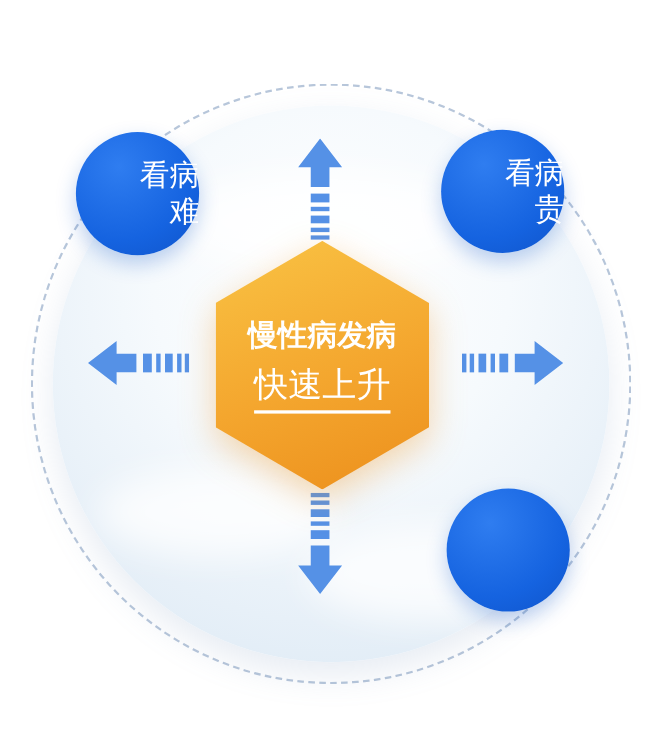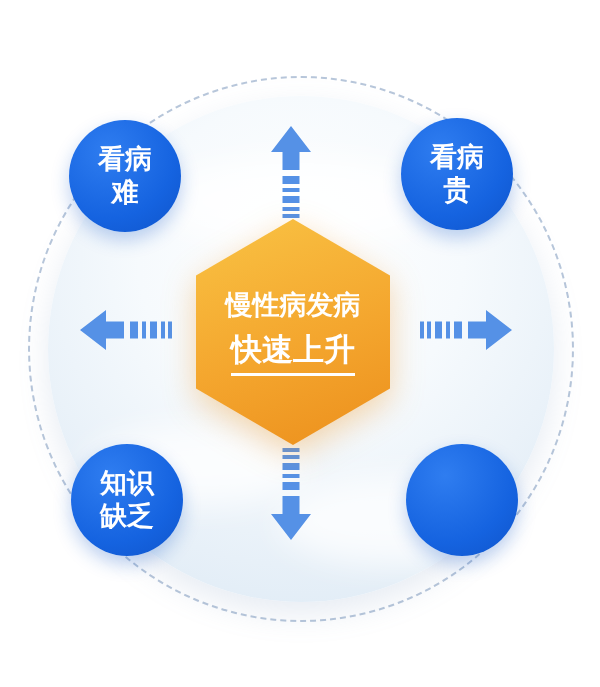--- a/index.html
+++ b/index.html
@@ -72,43 +72,43 @@
   .hex-line {
     color: #ffffff;
     font-weight: bold;
     font-size: 27px;
     line-height: 1.3;
     text-align: center;
     white-space: nowrap;
   }
   .hex-emphasis {
     color: #ffffff;
-    font-weight: bold;
+    font-weight: normal;
     font-size: 31px;
     line-height: 1.2;
     margin-top: 8px;
     padding-bottom: 4px;
     border-bottom: 3px solid #ffffff;
     white-space: nowrap;
   }
 
   
   .bubble {
     position: absolute;
     width: 112px;
     height: 112px;
     border-radius: 50%;
     background: radial-gradient(circle at 35% 28%, #2f7df0 0%, #1563e0 62%, #0f54ca 100%);
     box-shadow: 0 8px 18px rgba(20, 90, 200, .28);
     display: flex;
     flex-direction: column;
-    align-items: center;
+    align-items: flex-end;
     justify-content: center;
     color: #ffffff;
-    font-weight: bold;
+    font-weight: normal;
     font-size: 27px;
     line-height: 1.22;
     text-align: center;
   }
   .bubble.tl { left: 69px;  top: 120px; }
   .bubble.tr { left: 401px; top: 118px; }
   .bubble.bl { left: 71px;  top: 444px; }
   .bubble.br { left: 406px; top: 444px; }
 
   
@@ -185,20 +185,16 @@
   </div>
 
   <div class="bubble tl">
     <div>看病</div>
     <div>难</div>
   </div>
   <div class="bubble tr">
     <div>看病</div>
     <div>贵</div>
   </div>
-  <div class="bubble bl">
-    <div>知识</div>
-    <div>缺乏</div>
-  </div>
   <div class="bubble br">
   </div>
 
 </div>
 
 </body></html>

